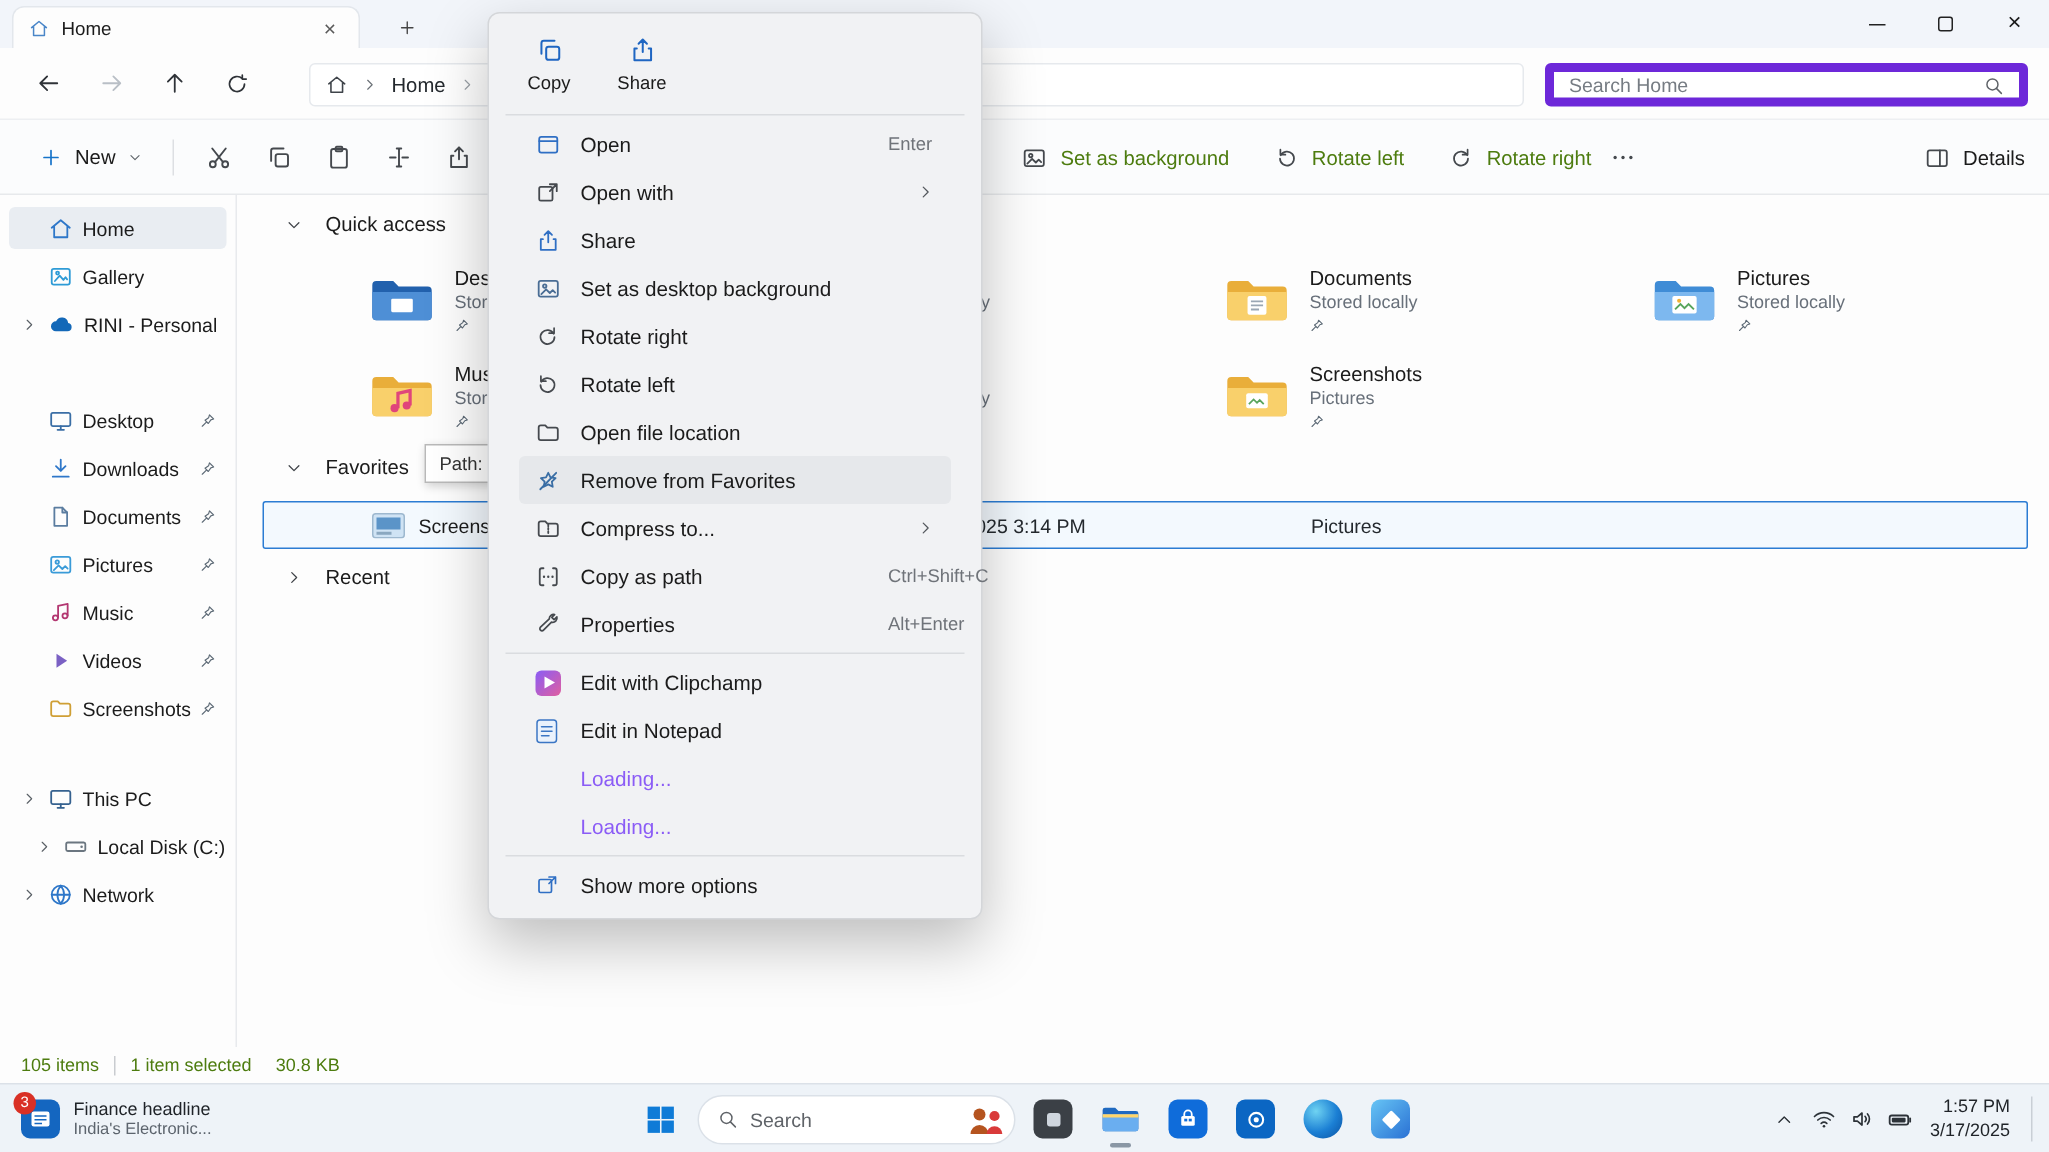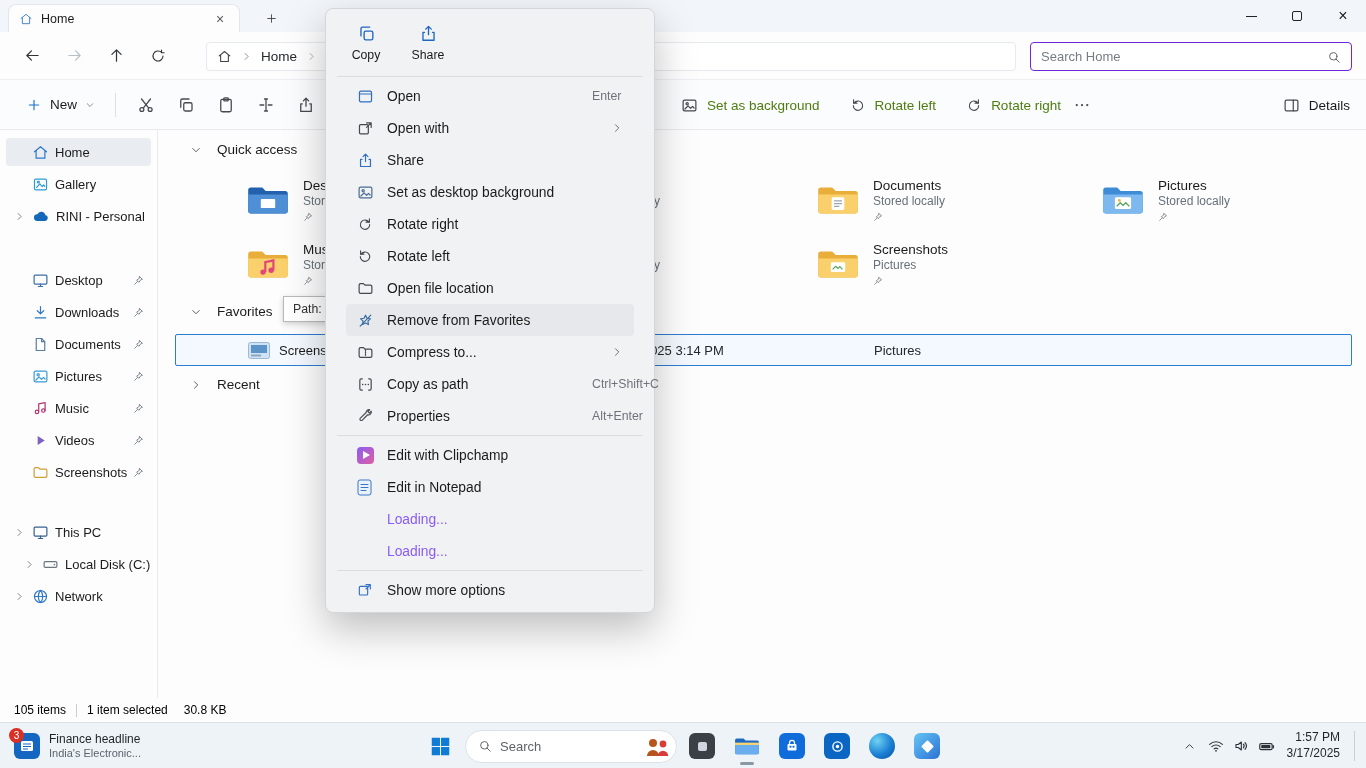--- a/index.html
+++ b/index.html
@@ -22,21 +22,21 @@
   .wc-min-glyph{display:block;width:11px;border-top:1.2px solid #222}
   .wc-max-glyph{display:block;width:10px;height:10px;border:1.2px solid #222;border-radius:2px}
   .wc-close-glyph{font-size:16px;line-height:1}
 
   
   .navbar{position:absolute;left:0;top:32px;right:0;height:48px;background:#fdfdfd;border-bottom:1px solid #edeff2;display:flex;align-items:center;padding-left:14px;gap:6px}
   .navbtn{width:36px;height:32px;border-radius:4px;display:flex;align-items:center;justify-content:center;color:#2f3338}
   .navbtn.dis{color:#b9bfc6}
   .addressbar{position:absolute;left:206px;top:10px;width:810px;height:29px;background:#ffffff;border:1px solid #e6e9ed;border-radius:4px;display:flex;align-items:center;padding:0 10px;gap:9px;color:#24292e}
   .crumb-label{font-size:13.5px}
-  .searchbox{position:absolute;right:14px;top:10px;width:322px;height:29px;background:#ffffff;border:1px solid #6d28d9;border-radius:4px;display:flex;align-items:center;padding:0 10px}
+  .searchbox{position:absolute;right:14px;top:10px;width:322px;height:29px;background:#ffffff;border:6px solid #6d28d9;border-radius:4px;display:flex;align-items:center;padding:0 10px}
   .searchbox input{border:none;outline:none;flex:1;font:13px "Liberation Sans","DejaVu Sans",sans-serif;color:#333;background:transparent}
   .searchbox input::placeholder{color:#767c83}
 
   
   .toolbar{position:absolute;left:0;top:80px;right:0;height:50px;background:#fbfcfd;border-bottom:1px solid #e7e9ec;display:flex;align-items:center;padding-left:16px}
   .tb-new{display:flex;align-items:center;gap:8px;height:34px;padding:0 10px;border-radius:4px;color:#1b1b1b}
   .tb-sep{width:1px;height:24px;background:#dddfe3;margin:0 10px}
   .btn-ic{width:40px;height:34px;display:flex;align-items:center;justify-content:center;color:#45494e;border-radius:4px}
   .tb-mid{position:absolute;left:681px;top:8px;height:34px;display:flex;align-items:center;gap:30px}
   .tb-lbl-btn{display:flex;align-items:center;gap:9px;color:#4d7c0f;font-size:13.5px}
@@ -78,21 +78,21 @@
   .cm-item.hl{background:#e6e8eb}
   .cm-item.dis{color:#8b5cf6}
   .cm-ic{width:22px;display:flex;align-items:center;flex:none;color:#45494e}
   .cm-label{margin-left:8px;white-space:nowrap}
   .cm-short{position:absolute;left:246px;font-size:12.3px;color:#6f7379}
   .cm-chev{margin-left:auto;color:#54585d}
   .app-ic{width:17px;height:17px;border-radius:4px;display:flex;align-items:center;justify-content:center;flex:none}
   .play-tri{width:0;height:0;border-left:7px solid #fff;border-top:4.5px solid transparent;border-bottom:4.5px solid transparent;margin-left:2px}
 
   
-  .statusbar{position:absolute;left:0;right:0;top:698px;height:24px;background:#fdfdfd;display:flex;align-items:center;padding-left:14px;font-size:12px;color:#000000;gap:10px}
+  .statusbar{position:absolute;left:0;right:0;top:698px;height:24px;background:#fdfdfd;display:flex;align-items:center;padding-left:14px;font-size:12px;color:#4d7c0f;gap:10px}
   .st-div{width:1px;height:13px;background:#c9ccd0}
 
   
   .taskbar{position:absolute;left:0;right:0;bottom:0;height:46px;background:#eef3f8;border-top:1px solid #dbe1e8;z-index:70}
   .tb-widget{position:absolute;left:6px;top:5px;height:36px;display:flex;align-items:center;gap:9px;padding:0 8px;border-radius:6px}
   .tb-app{width:26px;height:26px;border-radius:6px;display:flex;align-items:center;justify-content:center;position:relative}
   .tb-app.round{border-radius:50%}
   .wg-badge{position:absolute;left:-5px;top:-5px;min-width:15px;height:15px;background:#d93025;border-radius:8px;color:#fff;font-size:10px;display:flex;align-items:center;justify-content:center;padding:0 3px}
   .wg-text{line-height:1.25}
   .wg-headline{font-size:12px;color:#1f2328}

